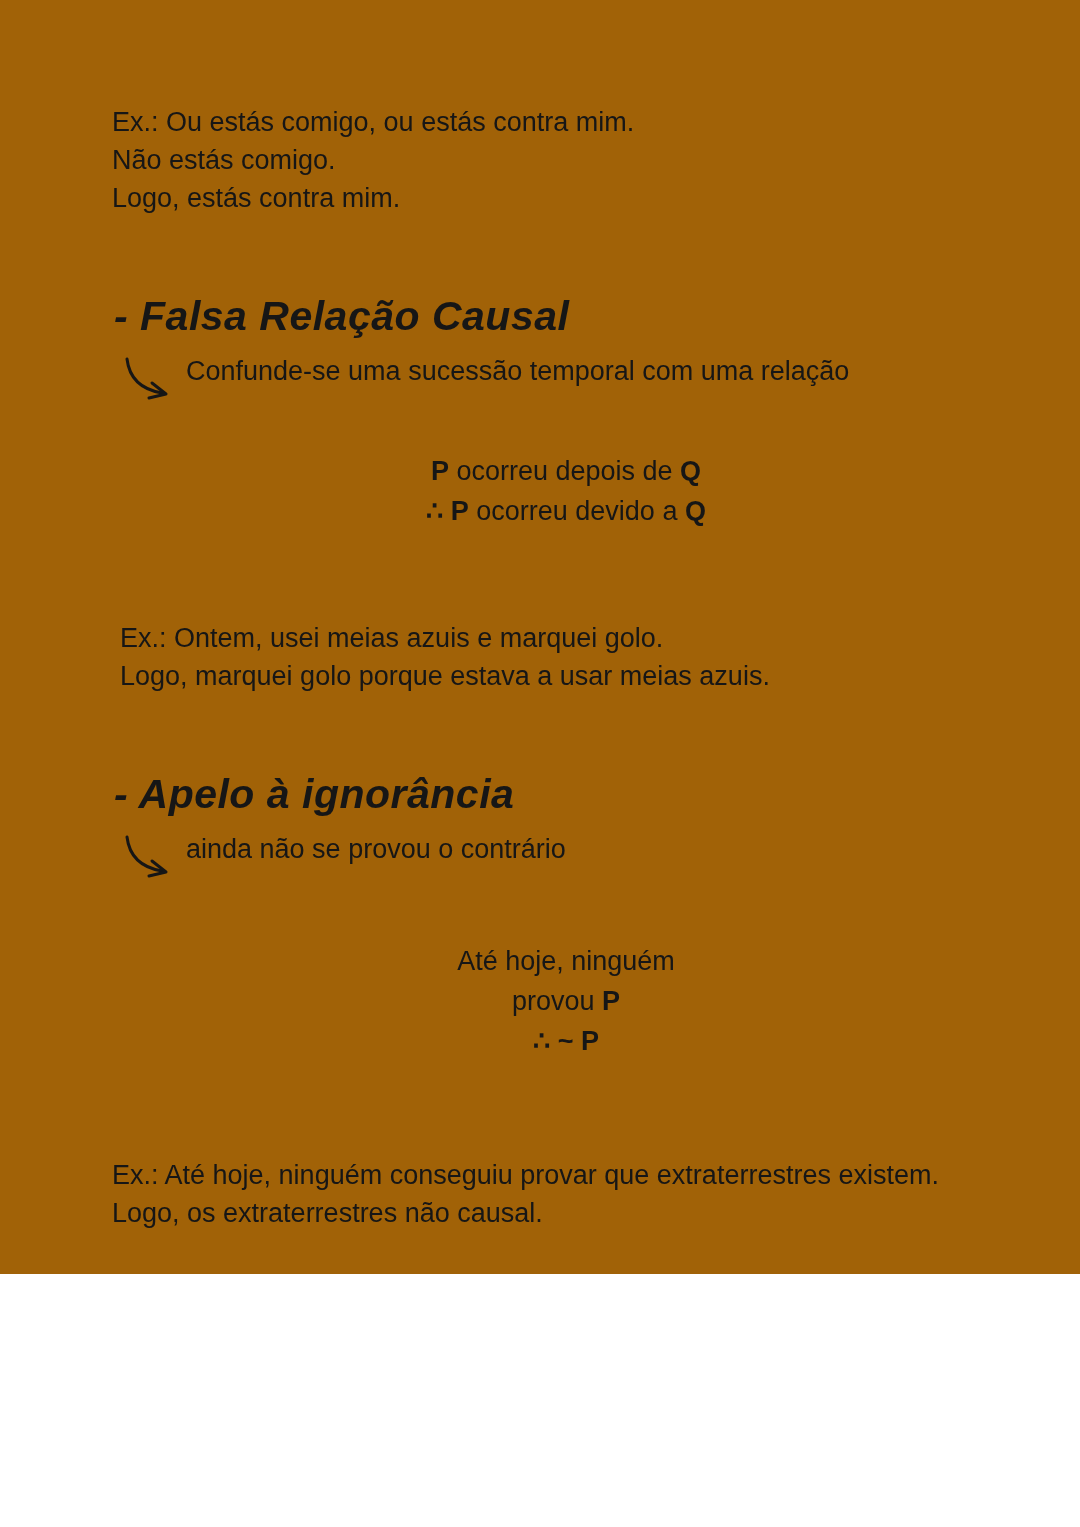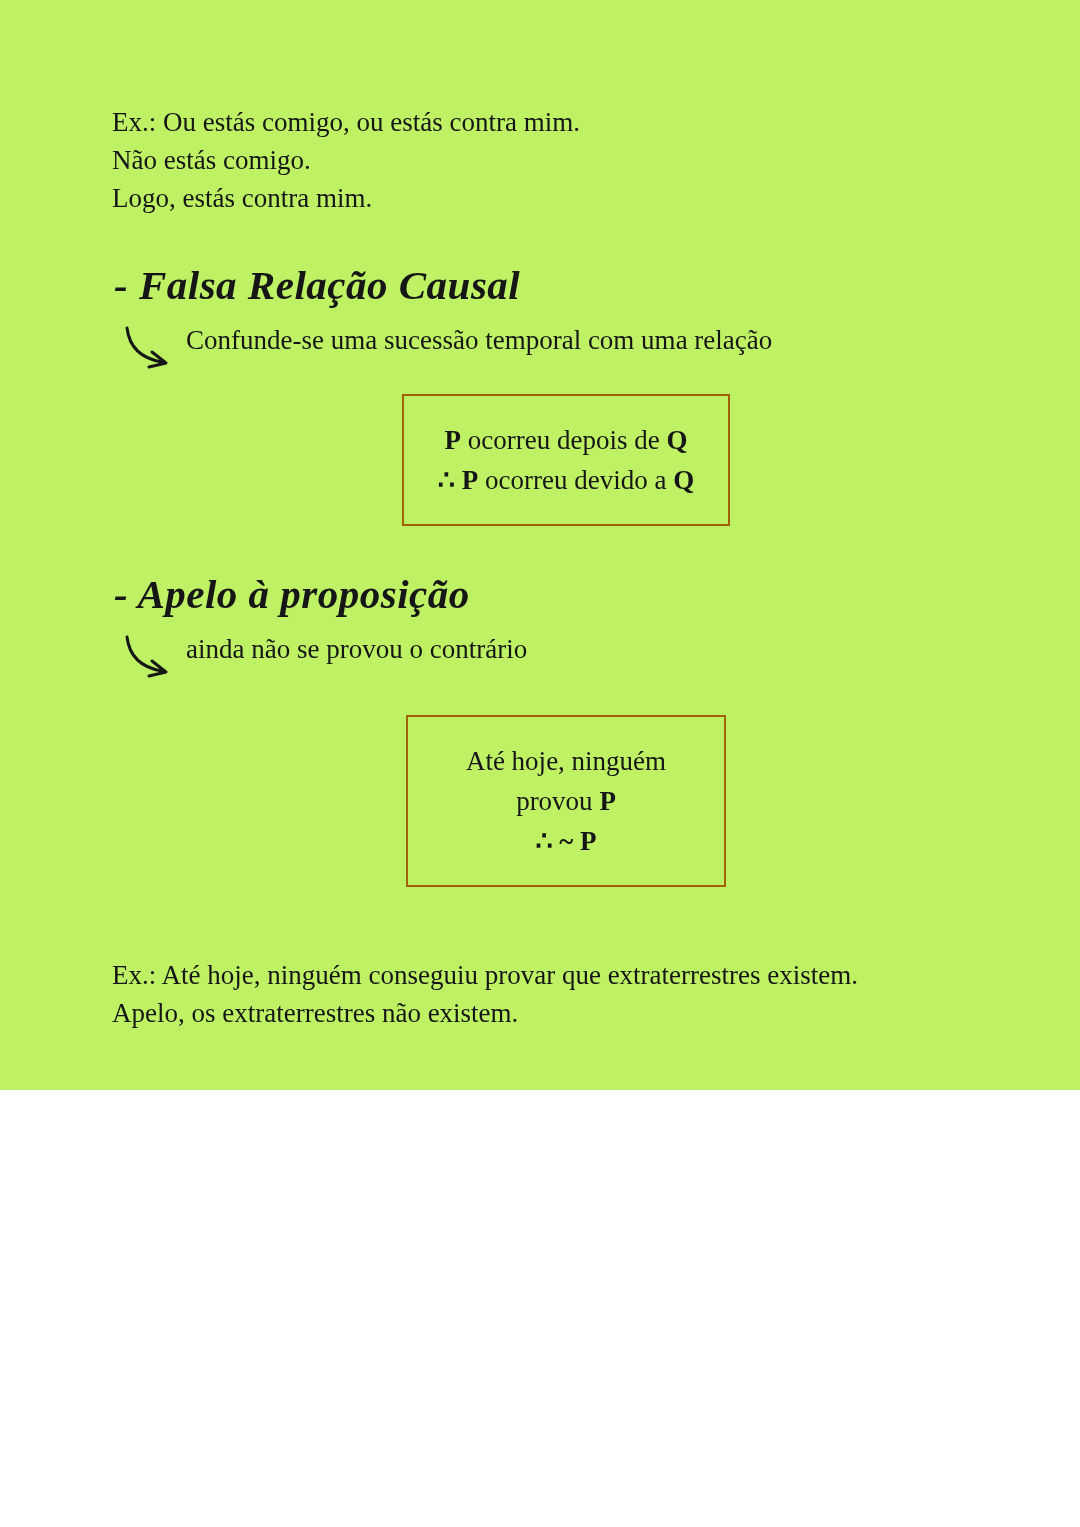--- a/index.html
+++ b/index.html
@@ -1,36 +1,36 @@
 <!DOCTYPE html>
 <html><head>
 <meta charset="utf-8">
 <style>
   * { margin: 0; padding: 0; box-sizing: border-box; }
   html, body { background: #ffffff; }
   .page {
     position: relative;
     width: 1080px;
-    height: 1090px;
+    height: 1274px;
     margin: 0 auto;
-    background: #bef264;
+    background: #a16207;
     color: #161616;
-    font-family: Liberation Serif, serif;
+    font-family: Liberation Sans, sans-serif;
     font-size: 27px;
     padding: 103px 60px 0 112px;
     overflow: hidden;
   }
   .textline { line-height: 38px; white-space: nowrap; }
   .example-block { white-space: nowrap; }
   .section-heading {
     font-style: italic;
     font-weight: 700;
     font-size: 41px;
     letter-spacing: 0.5px;
-    margin-top: 44px;
+    margin-top: 76px;
     padding-left: 2px;
     white-space: nowrap;
   }
   .pointer-row {
     display: flex;
     align-items: flex-start;
     margin-top: 12px;
   }
   .arrow-cell {
     flex: none;
@@ -82,22 +82,26 @@
     </div>
   </div>
 
   <div class="box-wrap">
     <div class="logic-box">
       <div><span class="b">P</span><span> ocorreu depois de </span><span class="b">Q</span></div>
       <div><span class="therefore">∴ </span><span class="b">P</span><span> ocorreu devido a </span><span class="b">Q</span></div>
     </div>
   </div>
 
+  <div class="example-block example-1">
+    <div class="textline">Ex.: Ontem, usei meias azuis e marquei golo.</div>
+    <div class="textline">Logo, marquei golo porque estava a usar meias azuis.</div>
+  </div>
 
-  <div class="section-heading">- Apelo à proposição</div>
+  <div class="section-heading">- Apelo à ignorância</div>
 
   <div class="pointer-row">
     <div class="arrow-cell">
       <svg width="58" height="46" viewBox="0 0 58 46" aria-hidden="true">
         <path d="M9 3 C 11 20, 20 33, 44 37" fill="none" stroke="#161616" stroke-width="3" stroke-linecap="round"></path>
         <path d="M34 27 L 48 38 L 31 42" fill="none" stroke="#161616" stroke-width="3" stroke-linejoin="round" stroke-linecap="round"></path>
       </svg>
     </div>
     <div class="desc">
       <div class="textline">ainda não se provou o contrário</div>
@@ -107,16 +111,16 @@
   <div class="box-wrap second">
     <div class="logic-box">
       <div>Até hoje, ninguém</div>
       <div><span>provou </span><span class="b">P</span></div>
       <div><span class="therefore">∴ ~ </span><span class="b">P</span></div>
     </div>
   </div>
 
   <div class="example-block example-2">
     <div class="textline">Ex.: Até hoje, ninguém conseguiu provar que extraterrestres existem.</div>
-    <div class="textline">Apelo, os extraterrestres não existem.</div>
+    <div class="textline">Logo, os extraterrestres não causal.</div>
   </div>
 
 </div>
 
 </body></html>

